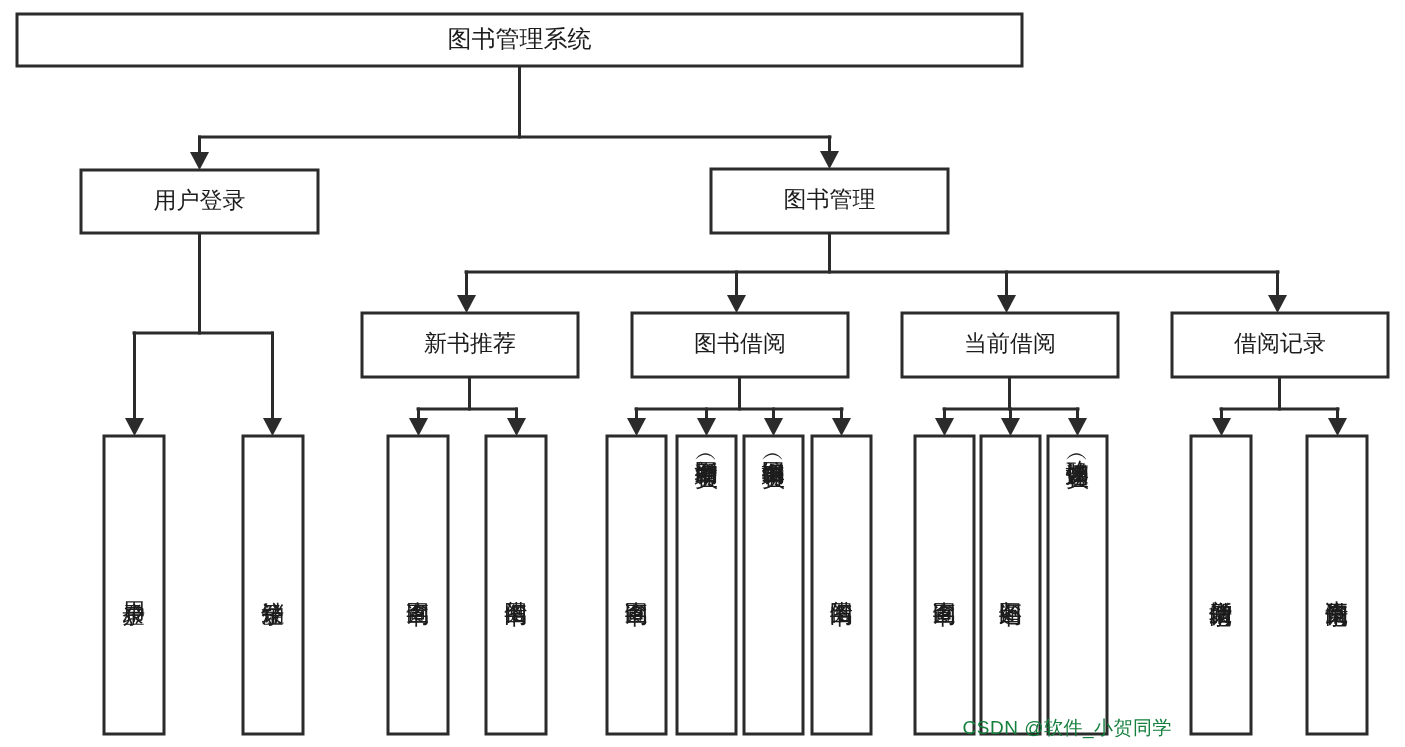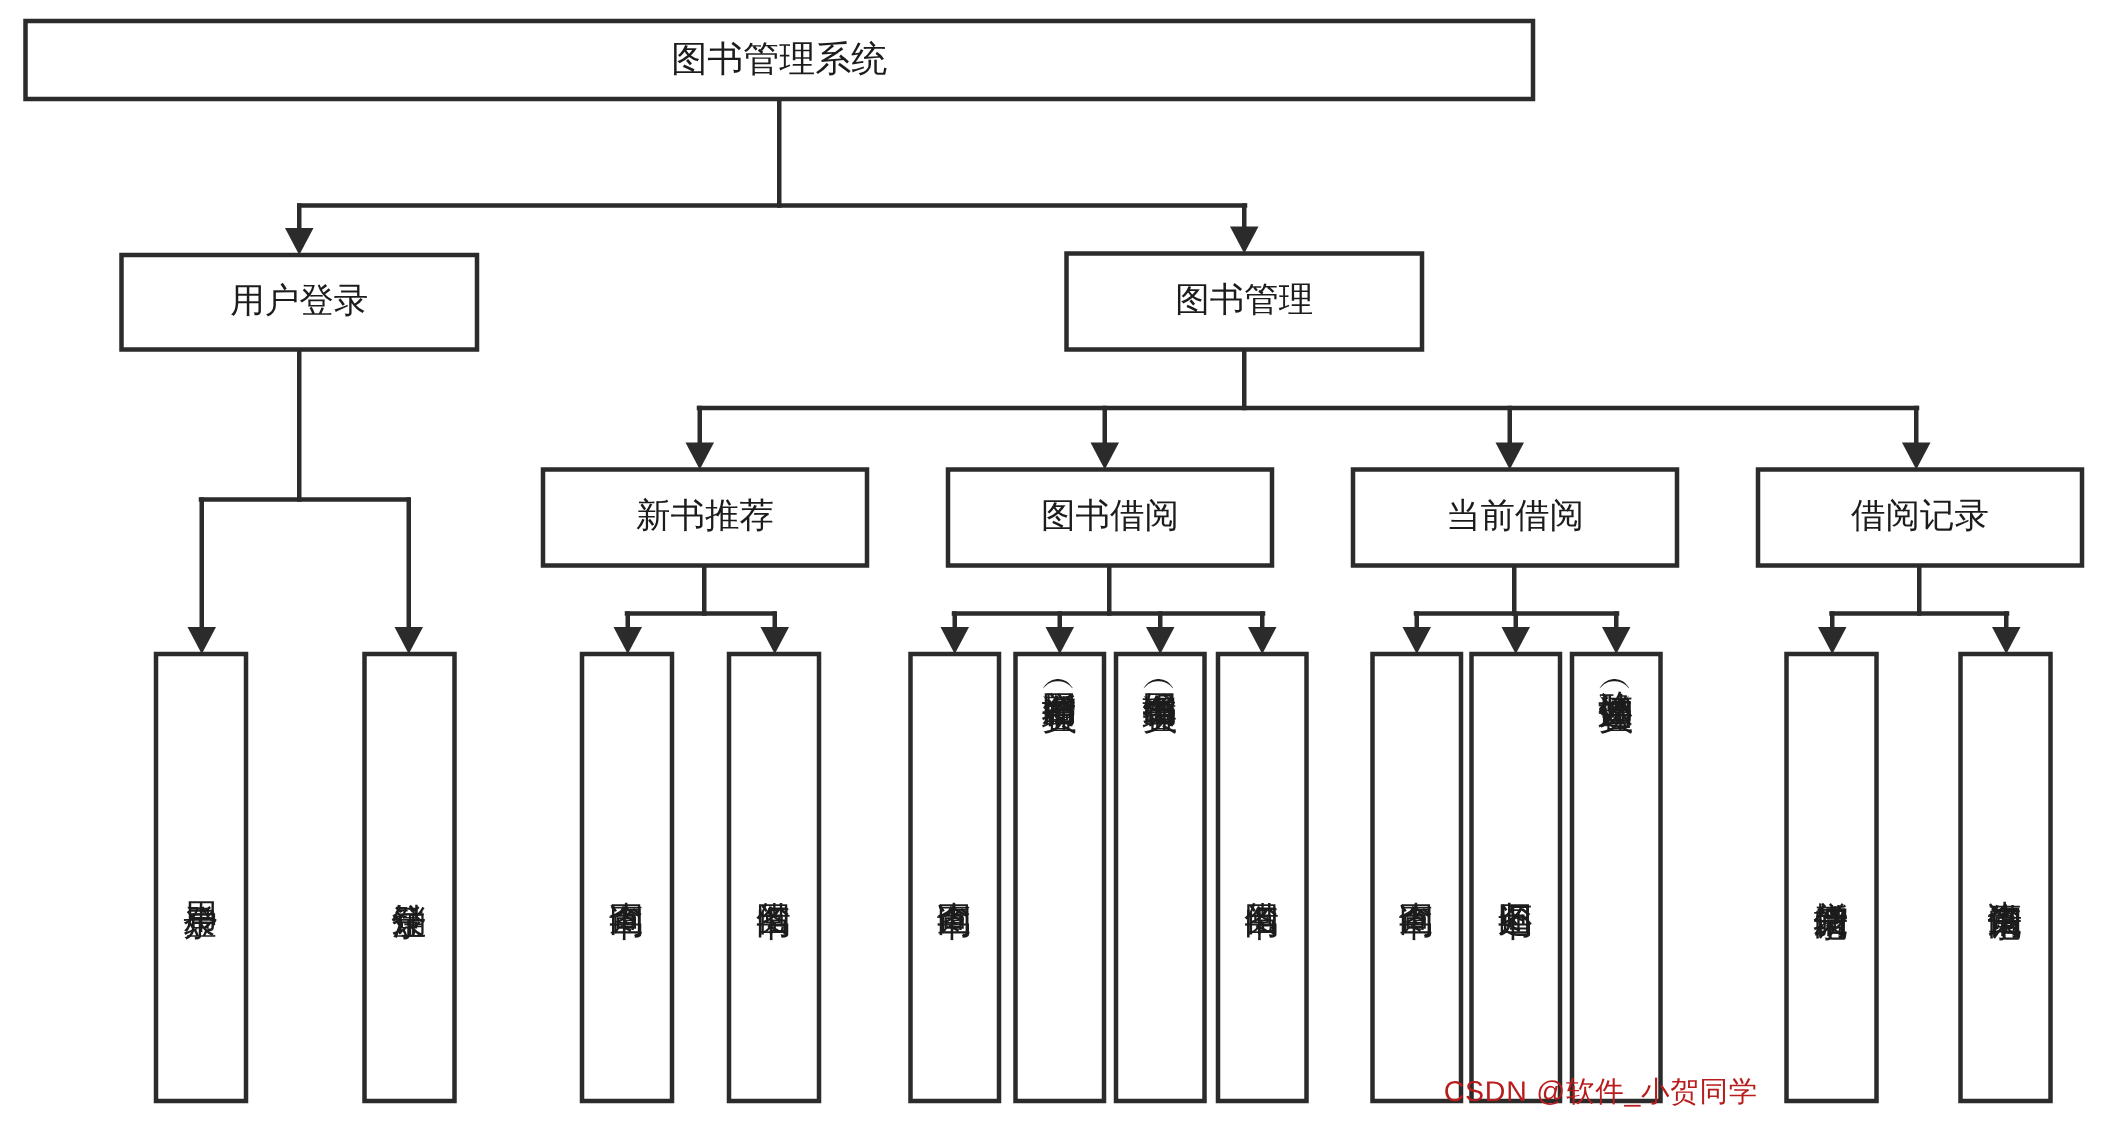--- a/index.html
+++ b/index.html
@@ -70,21 +70,21 @@
     white-space: nowrap;
     pointer-events: none;
     user-select: none;
   }
   .watermark {
     position: absolute;
     right: 8px;
     bottom: 6px;
     font-family: "Liberation Sans", "DejaVu Sans", sans-serif;
     font-size: 19px;
-    color: #b91c1c;
+    color: #15803d;
     white-space: nowrap;
     letter-spacing: 0.5px;
   }
 </style>
 </head>
 <body>
 
 <div id="diagram-root">
 
   <svg class="diagram" viewBox="0 0 1405 747" xmlns="http://www.w3.org/2000/svg">

